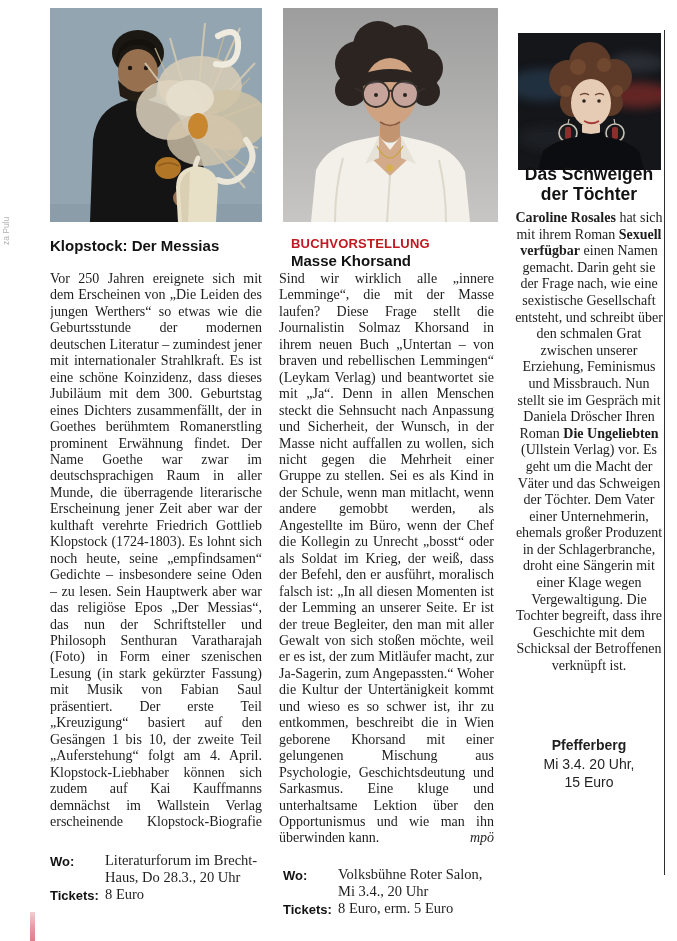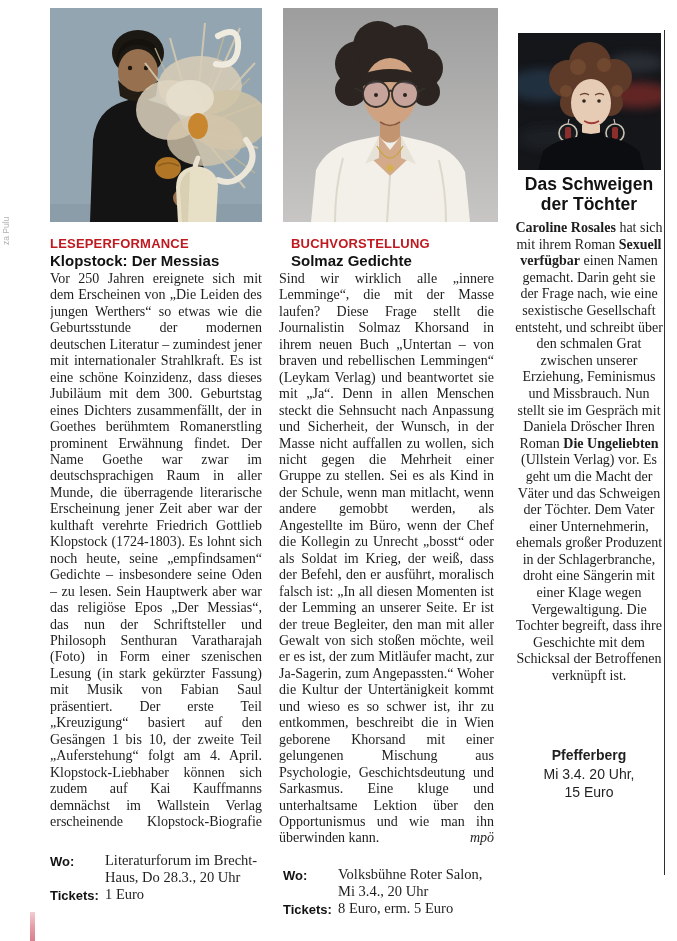--- a/index.html
+++ b/index.html
@@ -110,37 +110,36 @@
       <ellipse cx="148" cy="118" rx="10" ry="13" fill="#c8872f"></ellipse>
       <ellipse cx="118" cy="160" rx="13" ry="11" fill="#b27726"></ellipse>
       <path d="M108 158 q10 -6 21 0" stroke="#8f5d1c" stroke-width="1.5" fill="none"></path>
 
       <path d="M128 214 L126 180 Q126 160 146 158 Q167 160 168 178 L166 214 Z" fill="#e8dfc7"></path>
       <path d="M132 214 L130 182 Q130 168 140 163 L138 214 Z" fill="#d9cfb2"></path>
     </svg>
   </div>
 
   <div class="abs" style="left:50px; top:236px; width:212px;">
-    <div class="kicker">LESEPERFORMANCE</div>
     <div class="headline">Klopstock: Der Messias</div>
   </div>
 
   <div class="abs body-text" style="left:50px; top:271px; width:212px; height:560px;">
     <span>Vor 250 Jahren ereignete sich mit dem Erscheinen von „Die Leiden des jungen Werthers“ so etwas wie die Geburtsstunde der modernen deutschen Literatur – zumindest jener mit internationaler Strahlkraft. Es ist eine schöne Koinzidenz, dass dieses Jubiläum mit dem 300. Geburtstag eines Dichters zusammenfällt, der in Goethes berühmtem Romanerstling prominent Erwähnung findet. Der Name Goethe war zwar im deutschsprachigen Raum in aller Munde, die überragende literarische Erscheinung jener Zeit aber war der kulthaft verehrte Friedrich Gottlieb Klopstock (1724-1803). Es lohnt sich noch heute, seine „empfindsamen“ Gedichte – insbesondere seine Oden – zu lesen. Sein Hauptwerk aber war das religiöse Epos „Der Messias“, das nun der Schriftsteller und Philosoph Senthuran Varatharajah (Foto) in Form einer szenischen Lesung (in stark gekürzter Fassung) mit Musik von Fabian Saul präsentiert. Der erste Teil „Kreuzigung“ basiert auf den Gesängen 1 bis 10, der zweite Teil „Auferstehung“ folgt am 4. April. Klopstock-Liebhaber können sich zudem auf Kai Kauffmanns demnächst im Wallstein Verlag erscheinende Klopstock-Biografie freuen.</span>
     <span class="sig">ts</span>
   </div>
 
   <div class="abs info" style="left:50px; top:852px; width:212px;">
     <div class="info-row">
       <div class="info-label">Wo:</div>
       <div class="info-value">Literaturforum im Brecht-Haus, Do 28.3., 20 Uhr</div>
     </div>
     <div class="info-row">
       <div class="info-label">Tickets:</div>
-      <div class="info-value">1 Euro</div>
+      <div class="info-value">8 Euro</div>
     </div>
   </div>
 
   <div class="abs photo" style="left:283px; top:8px;">
     <svg width="215" height="214" viewBox="0 0 215 214">
       <defs>
         <linearGradient id="g2" x1="0" y1="0" x2="0" y2="1">
           <stop offset="0" stop-color="#9d9d9d"></stop>
           <stop offset="1" stop-color="#c7c6c4"></stop>
         </linearGradient>
@@ -174,21 +173,21 @@
       <path d="M96 128 L82 156 L96 150 Z M118 128 L133 156 L118 150 Z" fill="#e6e2d8"></path>
       <path d="M107 168 L104 214 M60 150 Q52 180 52 214 M156 152 Q163 182 163 214" stroke="#ddd8cb" stroke-width="2" fill="none"></path>
 
       <path d="M94 138 Q107 162 120 138" stroke="#c9a23f" stroke-width="1.2" fill="none"></path>
       <circle cx="107" cy="160" r="3.4" fill="#d4b04e"></circle>
     </svg>
   </div>
 
   <div class="abs" style="left:283px; top:236px; width:215px;margin-left:8px;">
     <div class="kicker">BUCHVORSTELLUNG</div>
-    <div class="headline">Solmaz Gedichte</div>
+    <div class="headline">Masse Khorsand</div>
   </div>
 
   <div class="abs body-text" style="left:279px; top:271px; width:215px; height:576px;">
     <span>Sind wir wirklich alle „innere Lemminge“, die mit der Masse laufen? Diese Frage stellt die Journalistin Solmaz Khorsand in ihrem neuen Buch „Untertan – von braven und rebellischen Lemmingen“ (Leykam Verlag) und beantwortet sie mit „Ja“. Denn in allen Menschen steckt die Sehnsucht nach Anpassung und Sicherheit, der Wunsch, in der Masse nicht auffallen zu wollen, sich nicht gegen die Mehrheit einer Gruppe zu stellen. Sei es als Kind in der Schule, wenn man mitlacht, wenn andere gemobbt werden, als Angestellte im Büro, wenn der Chef die Kollegin zu Unrecht „bosst“ oder als Soldat im Krieg, der weiß, dass der Befehl, den er ausführt, moralisch falsch ist: „In all diesen Momenten ist der Lemming an unserer Seite. Er ist der treue Begleiter, den man mit aller Gewalt von sich stoßen möchte, weil er es ist, der zum Mitläufer macht, zur Ja-Sagerin, zum Angepassten.“ Woher die Kultur der Untertänigkeit kommt und wieso es so schwer ist, ihr zu entkommen, beschreibt die in Wien geborene Khorsand mit einer gelungenen Mischung aus Psychologie, Geschichtsdeutung und Sarkasmus. Eine kluge und unterhaltsame Lektion über den Opportunismus und wie man ihn überwinden kann.</span>
     <span class="sig">mpö</span>
   </div>
 
   <div class="abs info" style="left:283px; top:866px; width:215px;">
     <div class="info-row">
       <div class="info-label">Wo:</div>
@@ -241,21 +240,21 @@
       <circle cx="97" cy="100" r="9" fill="none" stroke="#c8c2b4" stroke-width="1.6"></circle>
       <rect x="94" y="94" width="6" height="12" rx="2" fill="#8c2f2c"></rect>
       <path d="M50 91 L51 86 M97 91 L96 86" stroke="#c8c2b4" stroke-width="1.2"></path>
 
       <path d="M20 137 L25 118 Q42 103 73 103 Q104 103 121 118 L126 137 Z" fill="#0c0d10"></path>
       <rect x="64" y="92" width="18" height="14" fill="#e7ccb5"></rect>
       <path d="M60 104 Q73 112 86 104 L86 98 Q73 104 60 98 Z" fill="#0c0d10"></path>
     </svg>
   </div>
 
-  <div class="abs feature" style="left:514px; top:174px; width:150px;">
+  <div class="abs feature" style="left:514px; top:164px; width:150px;">
     <div class="feature-title">Das Schweigen der Töchter</div>
     <div class="feature-body" style="margin-top:6px; height:516px;"><span class="b">Caroline Rosales</span><span> hat sich mit ihrem Roman </span><span class="b">Sexuell verfügbar</span><span> einen Namen gemacht. Darin geht sie der Frage nach, wie eine sexistische Gesellschaft entsteht, und schreibt über den schmalen Grat zwischen unserer Erziehung, Feminismus und Missbrauch. Nun stellt sie im Gespräch mit Daniela Dröscher Ihren Roman </span><span class="b">Die Ungeliebten</span><span> (Ullstein Verlag) vor. Es geht um die Macht der Väter und das Schweigen der Töchter. Dem Vater einer Unternehmerin, ehemals großer Produzent in der Schlagerbranche, droht eine Sängerin mit einer Klage wegen Vergewaltigung. Die Tochter begreift, dass ihre Geschichte mit dem Schicksal der Betroffenen verknüpft ist.</span></div>
     <div class="venue" style="margin-top:10px;">
       <div class="venue-name">Pfefferberg</div>
       <div>Mi 3.4. 20 Uhr,</div>
       <div>15 Euro</div>
     </div>
   </div>
 
   <div class="ad-strip"></div>

